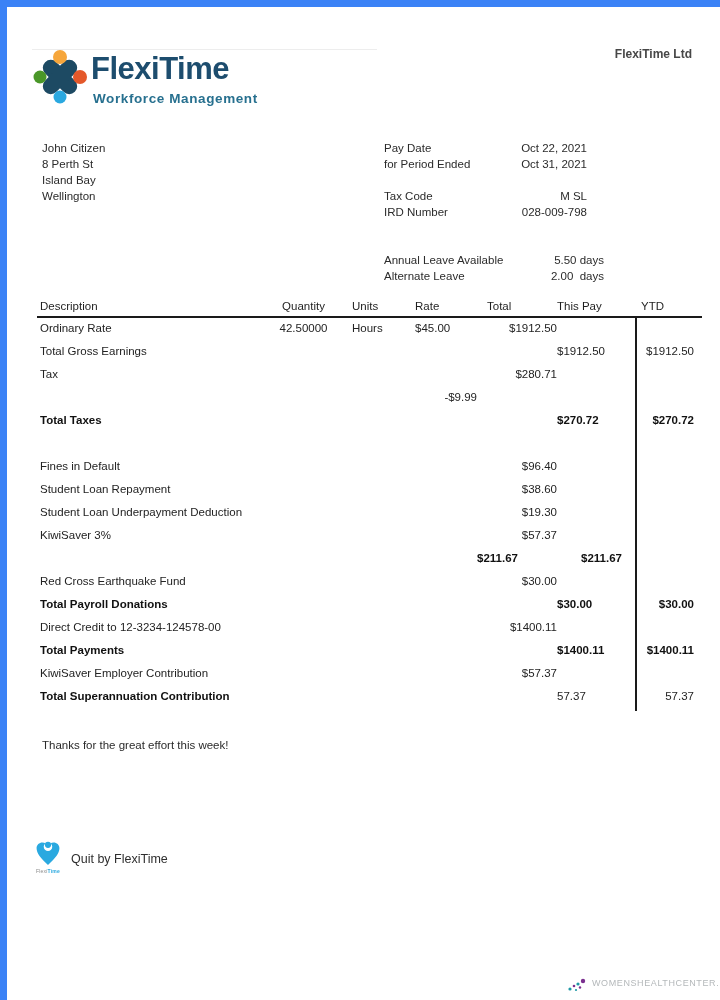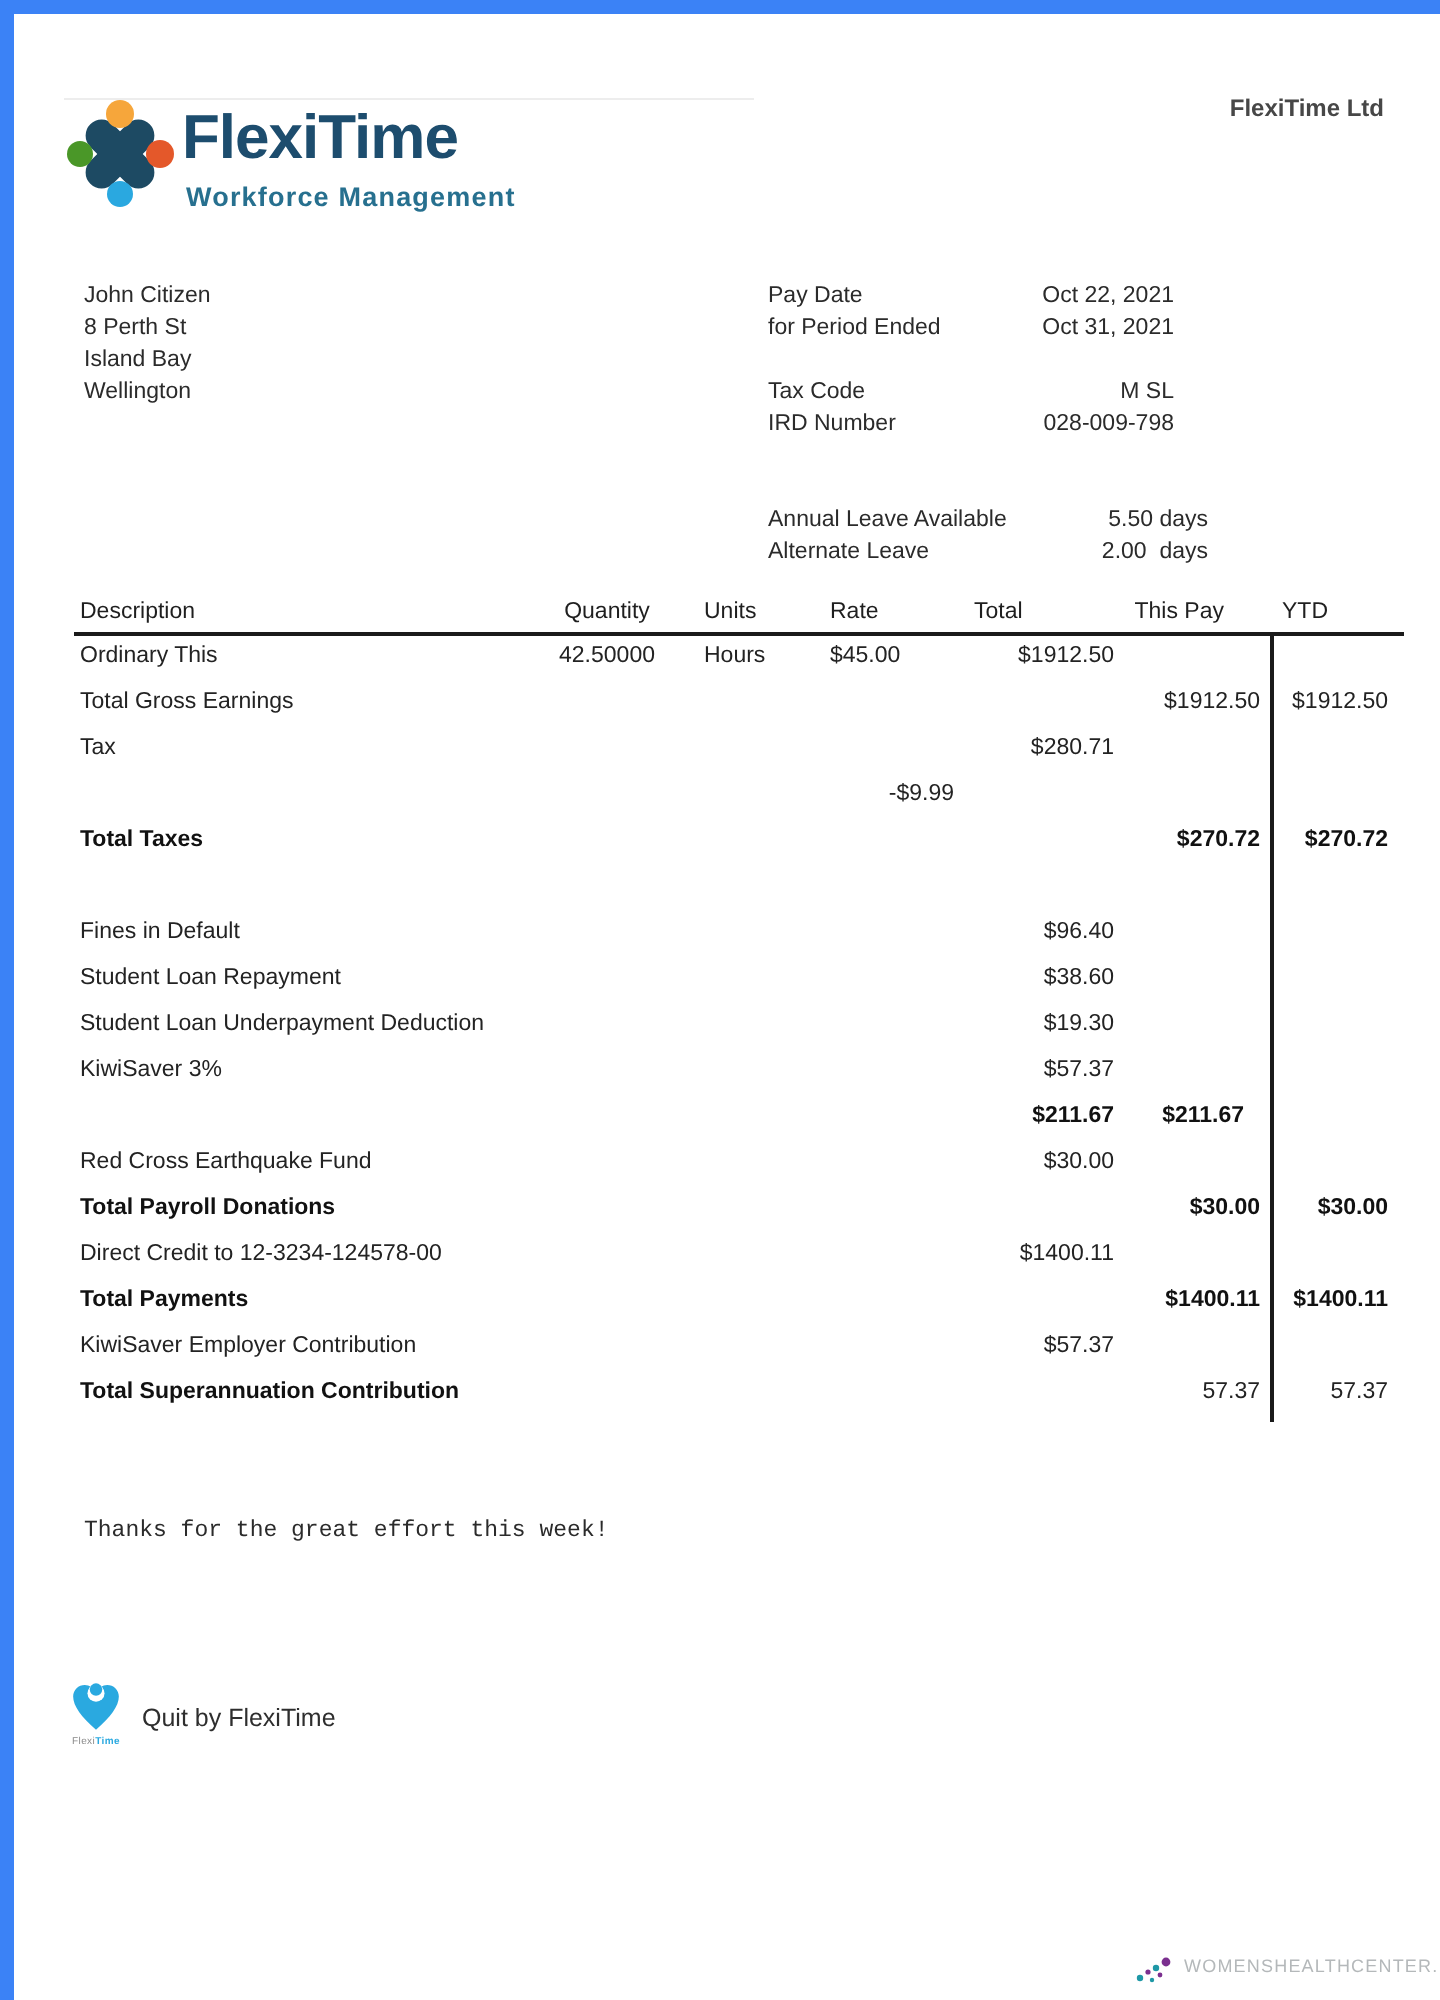--- a/index.html
+++ b/index.html
@@ -25,33 +25,33 @@
   .val{position:absolute;left:460px;width:120px;text-align:right;font-size:11.5px;color:#2b2b2b;white-space:pre;}
   .lval{position:absolute;left:470px;width:127px;text-align:right;font-size:11.5px;color:#2b2b2b;white-space:pre;}
   
   .trow{display:grid;grid-template-columns:233px 67px 78px 62px 80px 73px 72px;height:23px;
         font-size:11.5px;color:#232323;line-height:14px;}
   .c{display:block;overflow:hidden;white-space:nowrap;}
   .c1{padding-left:3px;}
   .c2{text-align:center;}
   .c3{padding-left:15px;}
   .c5{text-align:right;}
-  .c6{text-align:right;}
+  .c6{text-align:left;}
   .c7{text-align:right;padding-right:8px;}
   .thead{position:absolute;left:30px;top:292px;width:665px;height:17px;color:#1f1f1f;}
   .thead .c5{text-align:left;padding-left:10px;}
   .thead .c6{padding-right:18px;}
   .thead .c7{text-align:left;padding-left:11px;padding-right:0;}
   .tbody{position:absolute;left:30px;top:314px;width:665px;}
   .row-bold{font-weight:bold;color:#111;}
   .row-bold-label .c1{font-weight:bold;color:#111;}
   .head-rule{left:30px;top:309px;width:665px;height:2px;background:#1a1a1a;}
   .col-sep{left:628px;top:311px;width:2px;height:393px;background:#1a1a1a;}
   
-  .thanks{left:35px;top:752px;font-size:11.5px;color:#2b2b2b;font-family:Liberation Mono, monospace;}
+  .thanks{left:35px;top:732px;font-size:11.5px;color:#2b2b2b;}
   .builtby-icon{left:28px;top:833px;width:26px;height:27px;}
   .builtby-logo-text{left:22px;top:861px;width:38px;text-align:center;font-size:5px;letter-spacing:0.2px;color:#8a8a8a;}
   .builtby-logo-text .t2{color:#2aa9e0;font-weight:bold;}
   .builtby-label{left:64px;top:845px;font-size:12.5px;color:#2e2e2e;}
   
   .watermark{left:560px;top:966px;display:flex;align-items:center;gap:3px;}
   .wm-site{font-size:9px;letter-spacing:0.6px;color:#b4b8ba;white-space:nowrap;}
   .wm-badge{font-size:8px;font-weight:bold;color:#ffffff;background:#1e98a6;border-radius:2px;padding:1.5px 3px;letter-spacing:0.5px;}
 </style>
 </head>
@@ -103,21 +103,21 @@
     <span class="c c4">Rate</span>
     <span class="c c5">Total</span>
     <span class="c c6">This Pay</span>
     <span class="c c7">YTD</span>
   </div>
   <div class="abs head-rule"></div>
   <div class="abs col-sep"></div>
 
   <div class="tbody">
       <div class="trow">
-      <span class="c c1">Ordinary This</span>
+      <span class="c c1">Ordinary Rate</span>
       <span class="c c2">42.50000</span>
       <span class="c c3">Hours</span>
       <span class="c c4">$45.00</span>
       <span class="c c5">$1912.50</span>
       <span class="c c6"></span>
       <span class="c c7"></span>
     </div>
       <div class="trow">
       <span class="c c1">Total Gross Earnings</span>
       <span class="c c2"></span>

